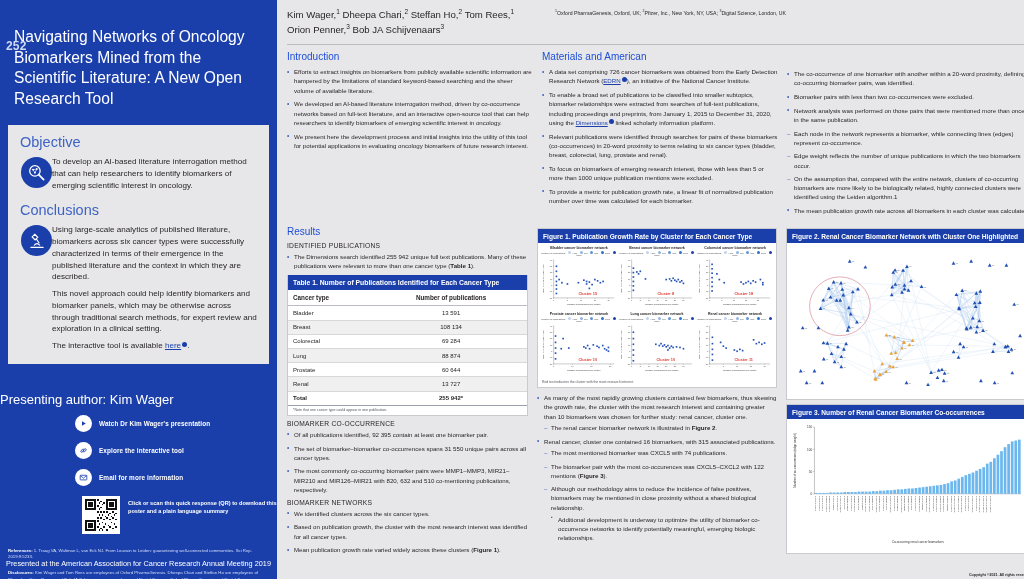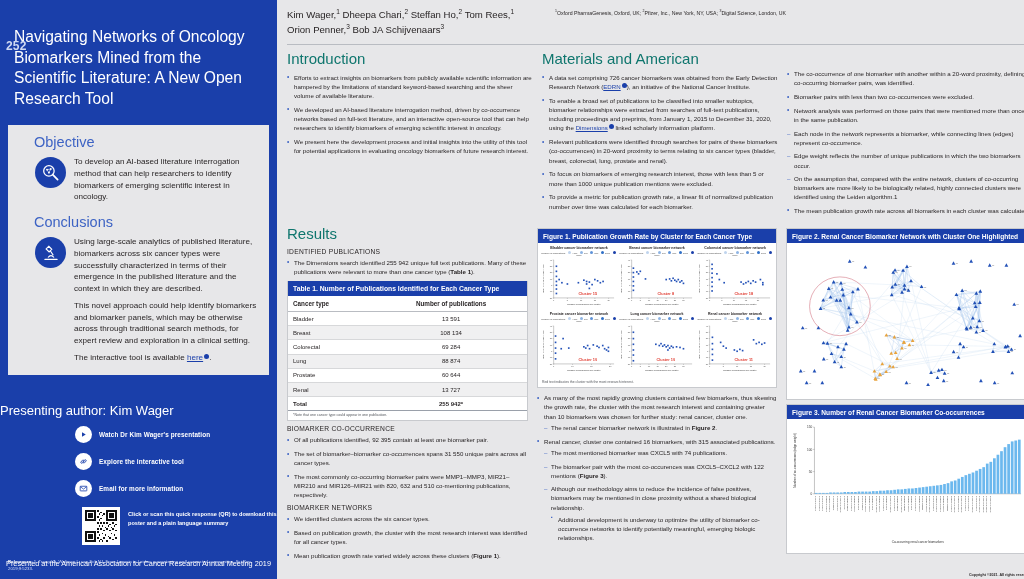--- a/index.html
+++ b/index.html
@@ -25,29 +25,29 @@
   }
   .poster-title {
     margin: 27px 14px 0 14px;
     font-size: 15.6px; line-height: 1.32; font-weight: 400;
     text-align: left; color: #ffffff;
   }
   .obj-card {
     margin: 16px 8px 0 8px;
     background: #e7e7e9;
     color: #231f20;
-    padding: 8px 10px 12px 24px;
+    padding: 8px 10px 12px 10px;
     min-height: 233px;
   }
   .card-h {
     color: #3d63c4; font-size: 14.5px; font-weight: 400;
     margin: 2px 0 4px 2px; line-height: 1.1;
   }
   .card-h.second { margin-top: 12px; }
-  .ic-row { display: flex; gap: 8px; align-items: flex-start; margin-top: 3px; }
+  .ic-row { display: flex; align-items: flex-start; margin-top: 3px; }
   .circ {
     flex: 0 0 auto; width: 31px; height: 31px; border-radius: 50%;
     background: #1a3faa; display: flex; align-items: center; justify-content: center;
     margin-top: 2px; margin-left: 3px;
   }
   .circ svg { display: block; }
   .ic-body { font-size: 8.1px; line-height: 1.45; color: #231f20; padding-top: 1px; }
   .ic-body p { margin-bottom: 5px; }
   .ic-body p:last-child { margin-bottom: 0; }
   .hl { color: #1a3faa; text-decoration: underline; }
@@ -83,21 +83,21 @@
 
   
   #main { flex: 1 1 auto; height: 579px; background: #e7e7e9; position: relative; }
   .head-strip { display: flex; padding: 7px 10px 0 10px; gap: 10px; }
   .authors { font-size: 9.6px; line-height: 1.45; color: #231f20; width: 258px; }
   .affil { font-size: 5.2px; line-height: 1.5; color: #231f20; padding-top: 2px; }
   sup { font-size: .68em; vertical-align: super; }
   .hr-main { height: 1px; background: #b9bcc2; margin: 7px 10px 0 10px; }
 
   .sec-h {
-    color: #0f766e; font-size: 15px; font-weight: 400; line-height: 1.1;
+    color: #1d4ed8; font-size: 10px; font-weight: 400; line-height: 1.1;
     margin-bottom: 5px;
   }
   .cols3 { display: flex; padding: 6px 10px 0 10px; gap: 9px; }
   .col-a { width: 246px; }
   .col-b { width: 236px; }
   .col-c { width: 243px; padding-top: 18px; }
 
   ul.b { list-style: none; }
   ul.b > li {
     position: relative; padding-left: 7px; font-size: 6.15px; line-height: 1.5;

